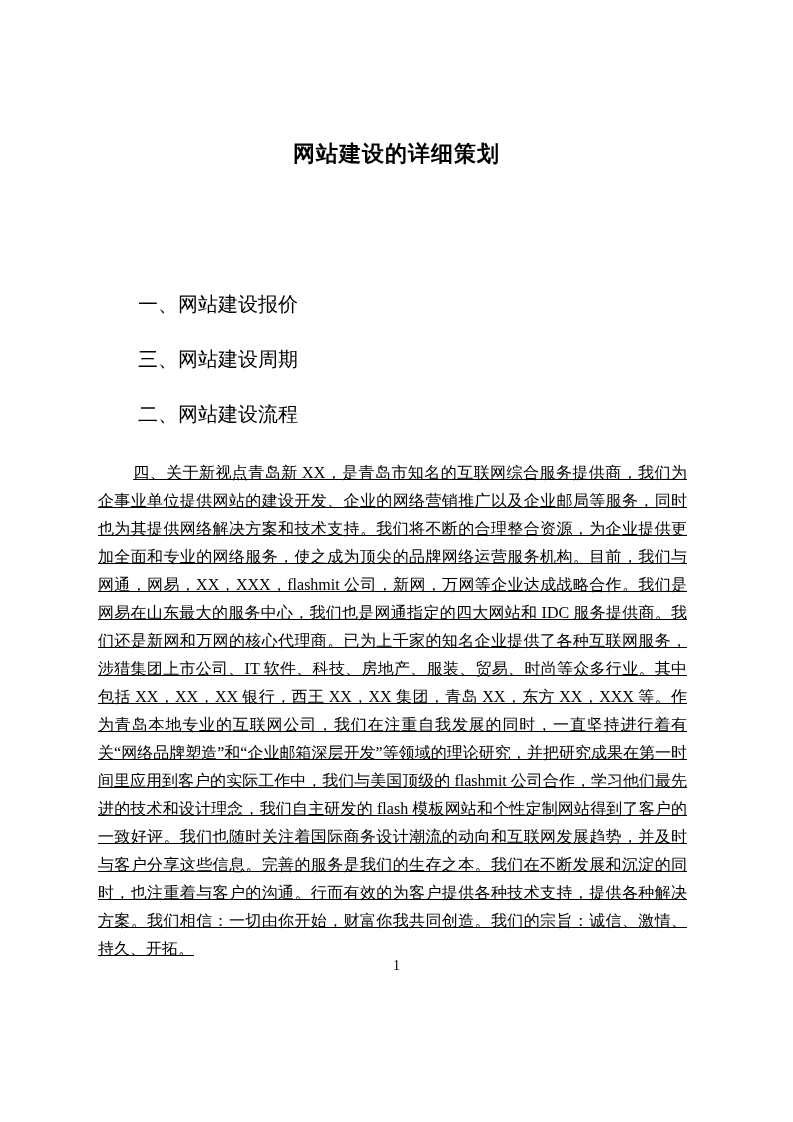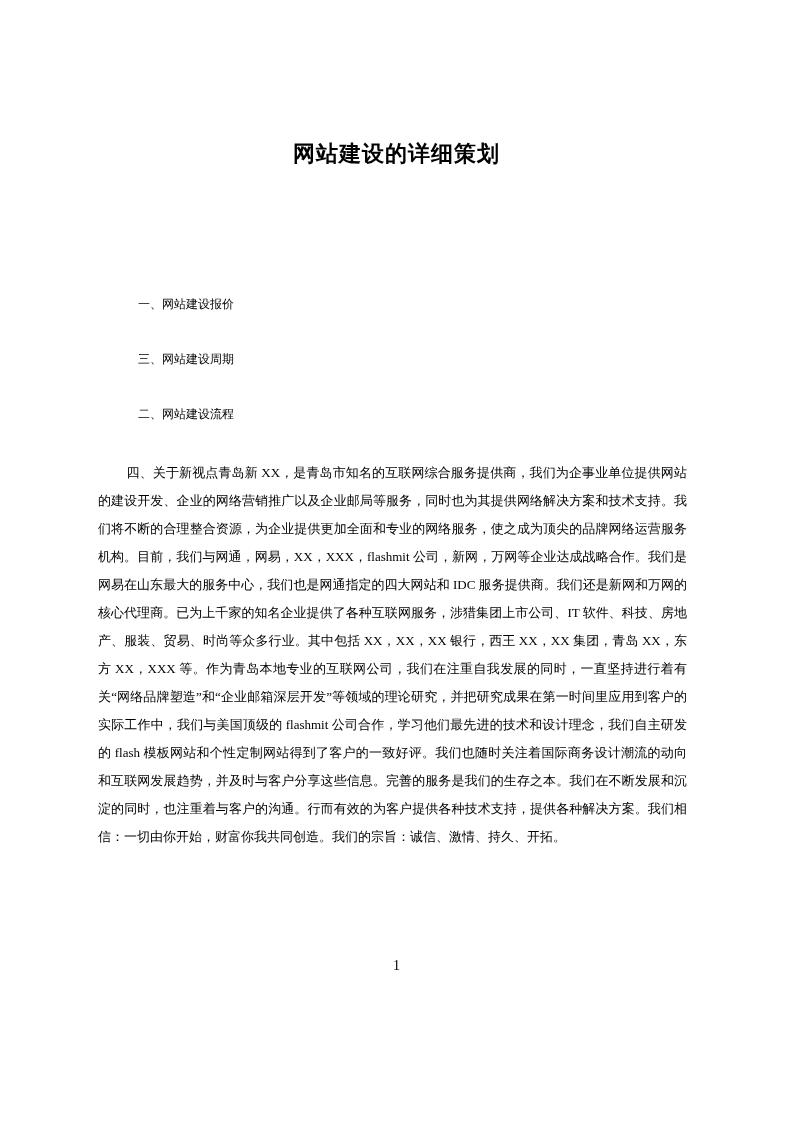--- a/index.html
+++ b/index.html
@@ -27,30 +27,31 @@
     font-size: 22px;
     line-height: 28px;
     letter-spacing: 1px;
   }
   .outline {
     margin-top: 126px;
   }
   .outline-item {
     margin: 16px 0 35px 0;
     padding-left: 40px;
-    font-size: 12px;
+    font-size: 20px;
     line-height: 20px;
   }
   .body-paragraph {
     margin: 26px 8px 0 0;
-    font-size: 13px;
+    font-size: 16px;
     line-height: 28px;
     text-align: justify;
     text-indent: 2.2em;
     word-break: break-all;
+    text-decoration: underline;
   }
   .page-number {
     position: absolute;
     left: 0;
     right: 0;
     bottom: 48px;
     text-align: center;
     font-size: 14px;
     line-height: 16px;
   }

